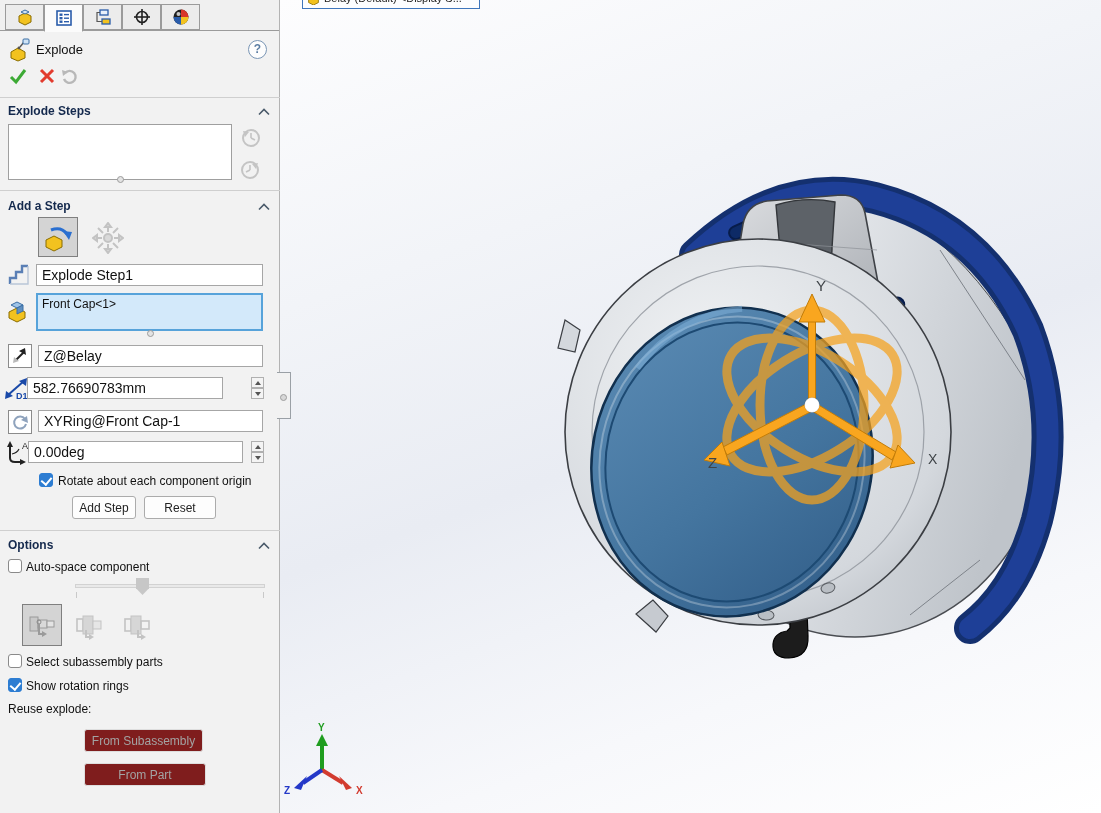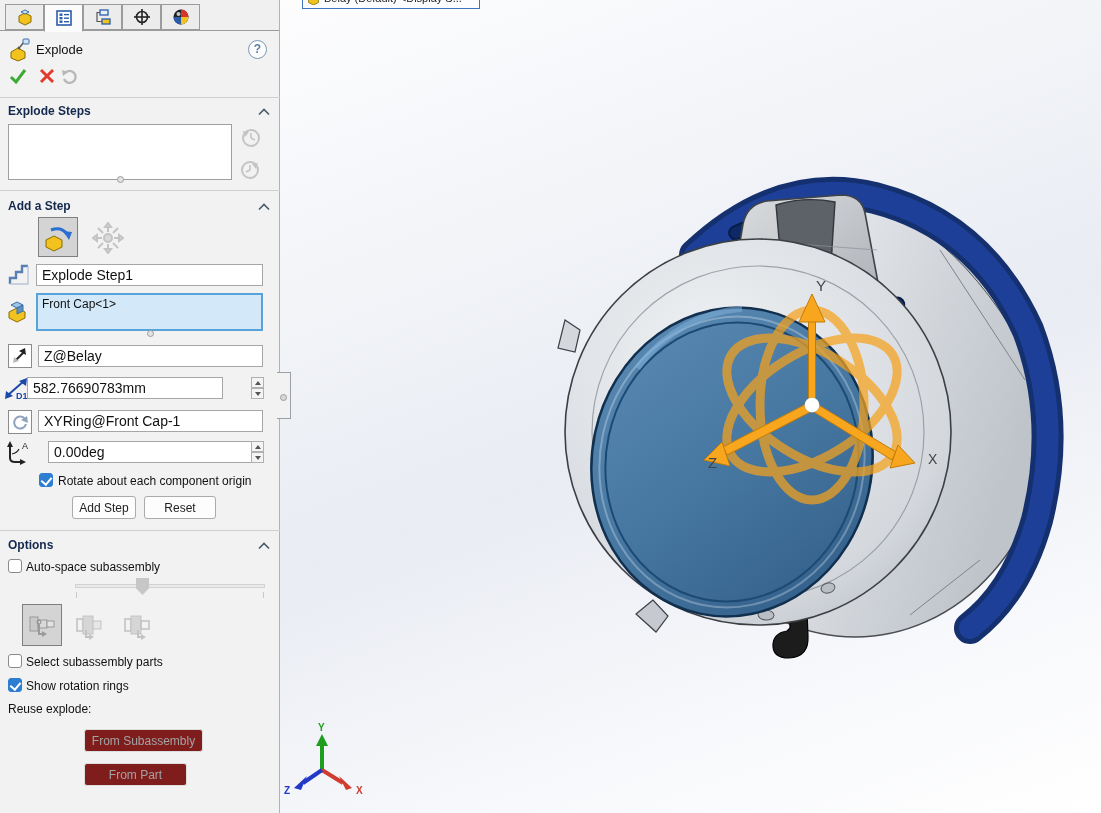--- a/index.html
+++ b/index.html
@@ -226,41 +226,41 @@
   </div>
   <input class="field" style="left: 38px; top: 410px; width: 225px;" readonly="" value="XYRing@Front Cap-1">
 
   <svg style="position:absolute;left:4px;top:440px" width="28" height="26" viewBox="0 0 28 26">
     <path d="M6,4 L6,18 Q6,22 11,22 L18,22" fill="none" stroke="#222" stroke-width="2"></path>
     <polygon points="6,1 3,7 9,7" fill="#222"></polygon>
     <polygon points="22,22 16,19 16,25" fill="#222"></polygon>
     <path d="M8,14 Q13,13 15,9" fill="none" stroke="#222" stroke-width="1.2"></path>
     <text x="18" y="9" font-size="9" fill="#222">A</text>
   </svg>
-  <input class="field" style="left: 48px; top: 441px; width: 215px;" readonly="" value="0.00deg">
+  <input class="field" style="left: 28px; top: 441px; width: 215px;" readonly="" value="0.00deg">
   <div class="spin" style="left:251px;top:441px">
       <div class="up"></div>
       <div class="dn"></div>
     </div>
 
   <div class="ck checked" style="left:39px;top:473px"></div>
   <div class="cklabel" style="left:58px;top:474px">Rotate about each component origin</div>
 
   <div class="btn" style="left:72px;top:496px;width:64px;height:23px">Add Step</div>
   <div class="btn" style="left:144px;top:496px;width:72px;height:23px">Reset</div>
 
   <div class="divider" style="top:530px"></div>
 
   <div class="sec-head" style="top:538px">Options</div>
   <svg class="chev" style="top:542px" viewBox="0 0 12 8">
     <polyline points="1,6.5 6,1.5 11,6.5" fill="none" stroke="#4a5a6a" stroke-width="1.6"></polyline>
   </svg>
 
   <div class="ck" style="left:8px;top:559px"></div>
-  <div class="cklabel" style="left:26px;top:560px">Auto-space subassembly</div>
+  <div class="cklabel" style="left:26px;top:560px">Auto-space component</div>
 
   <div class="slider-track" style="top:584px"></div>
   <div class="slider-thumb" style="left:136px;top:578px"></div>
   <div class="tick" style="left:76px;top:592px"></div>
   <div class="tick" style="left:263px;top:592px"></div>
 
   <div class="iconbtn sel" style="left:22px;top:604px;width:40px;height:42px">
     <svg width="32" height="32" viewBox="0 0 32 32">
       <rect x="4" y="8" width="8" height="14" fill="#c9c9c9" stroke="#9a9a9a"></rect>
       <rect x="12" y="11" width="9" height="8" fill="#d9d9d9" stroke="#9a9a9a"></rect>
@@ -291,21 +291,21 @@
 
   <div class="ck" style="left:8px;top:654px"></div>
   <div class="cklabel" style="left:26px;top:655px">Select subassembly parts</div>
 
   <div class="ck checked" style="left:8px;top:678px"></div>
   <div class="cklabel" style="left:26px;top:679px">Show rotation rings</div>
 
   <div class="plain-label" style="left:8px;top:702px">Reuse explode:</div>
 
   <div class="btn disabled" style="left:84px;top:729px;width:119px;height:23px">From Subassembly</div>
-  <div class="btn disabled" style="left:84px;top:763px;width:103px;height:23px">From Part</div>
+  <div class="btn disabled" style="left:84px;top:763px;width:122px;height:23px">From Part</div>
 </div>
 
 <div id="splitter">
     <div class="dot"></div>
   </div>
 
 <div id="viewport">
 
   <div id="doctab">
     <svg width="13" height="13" viewBox="0 0 16 16">

